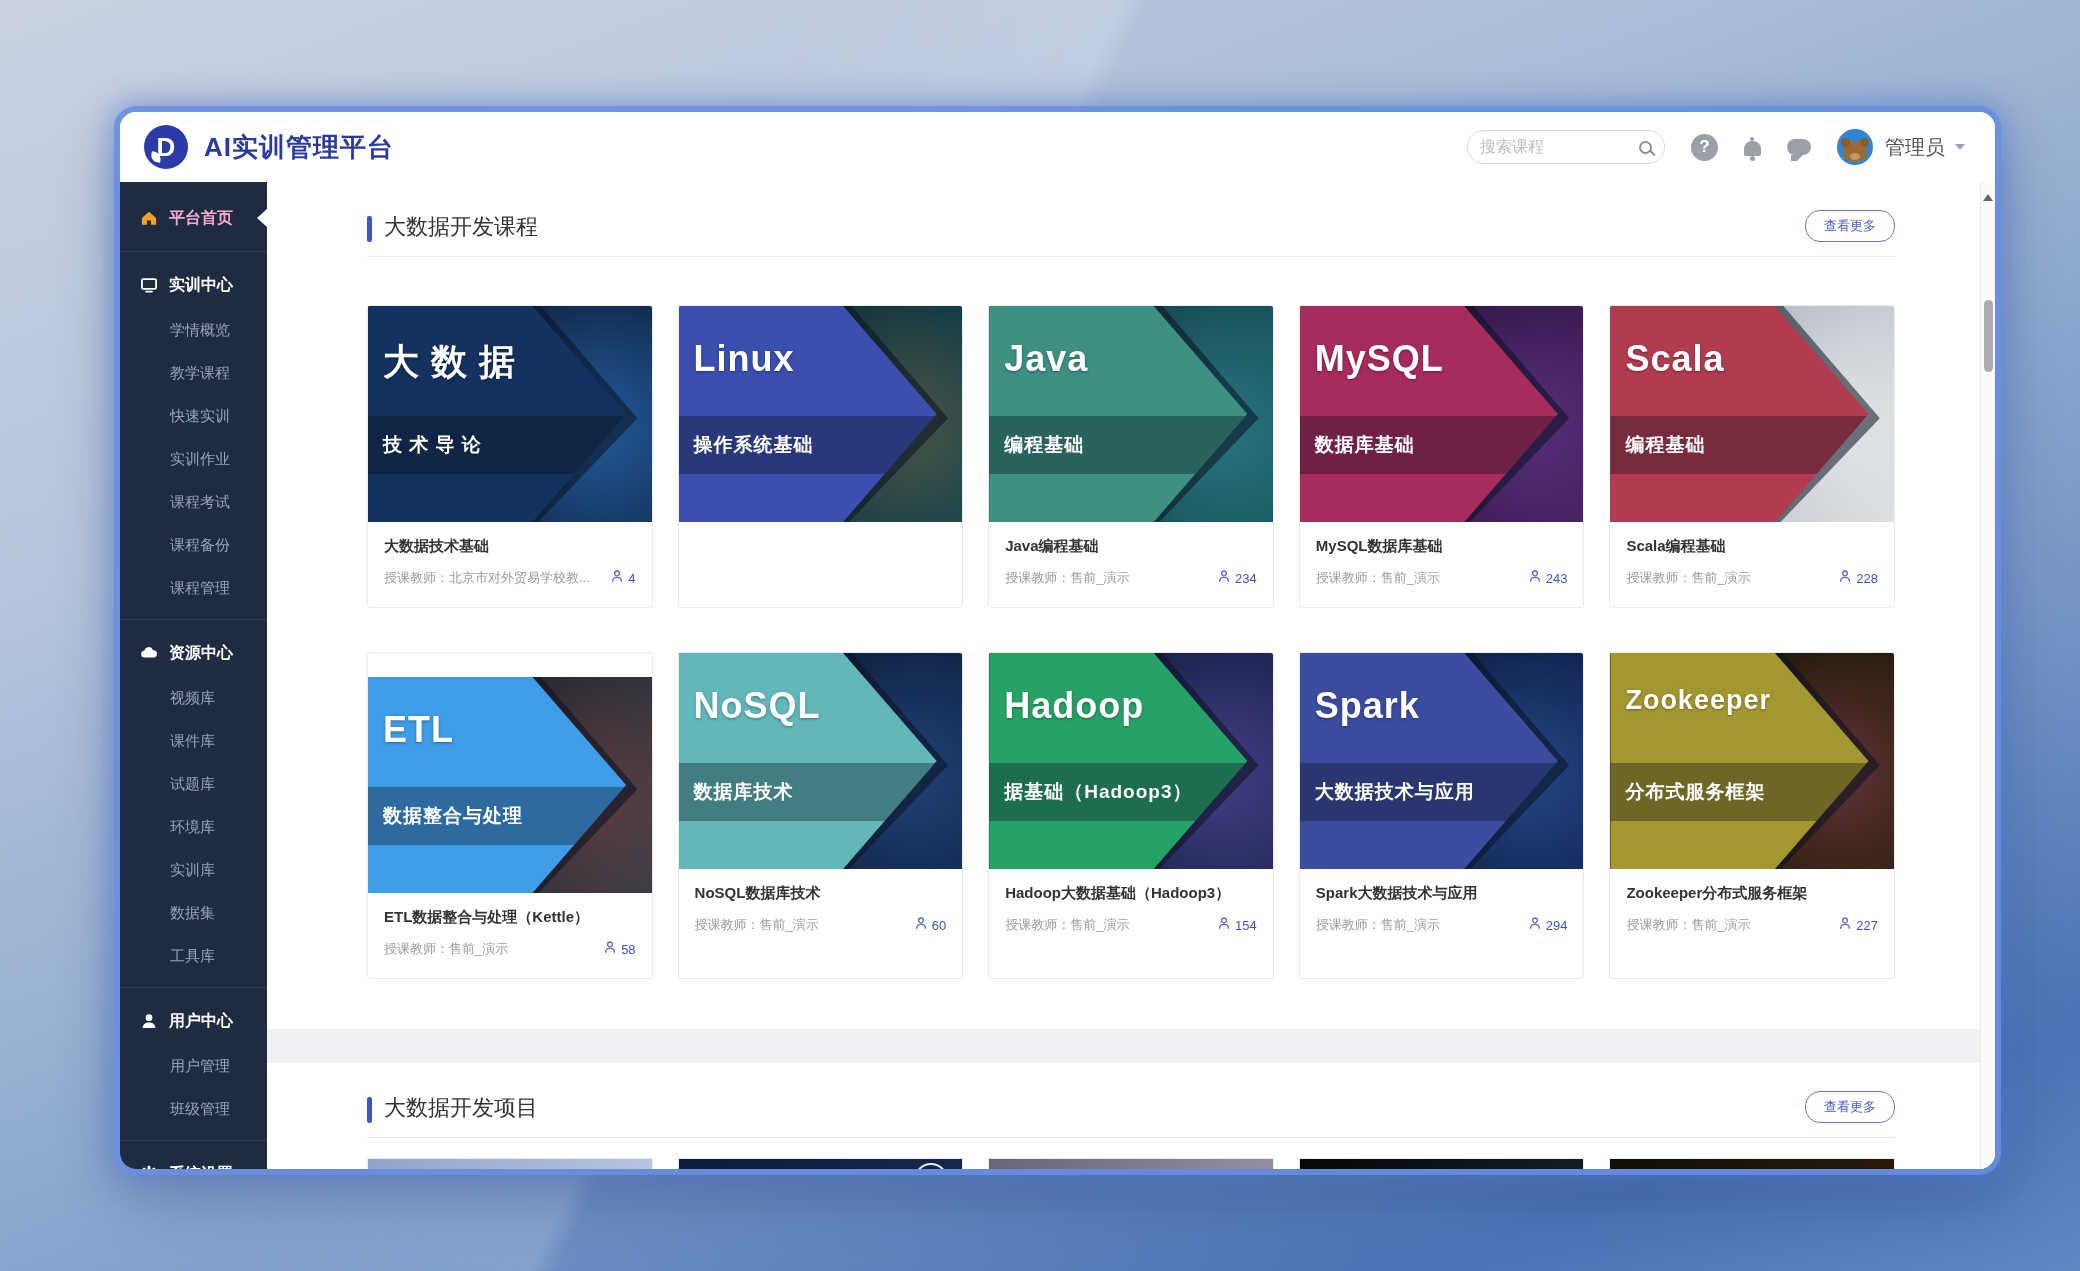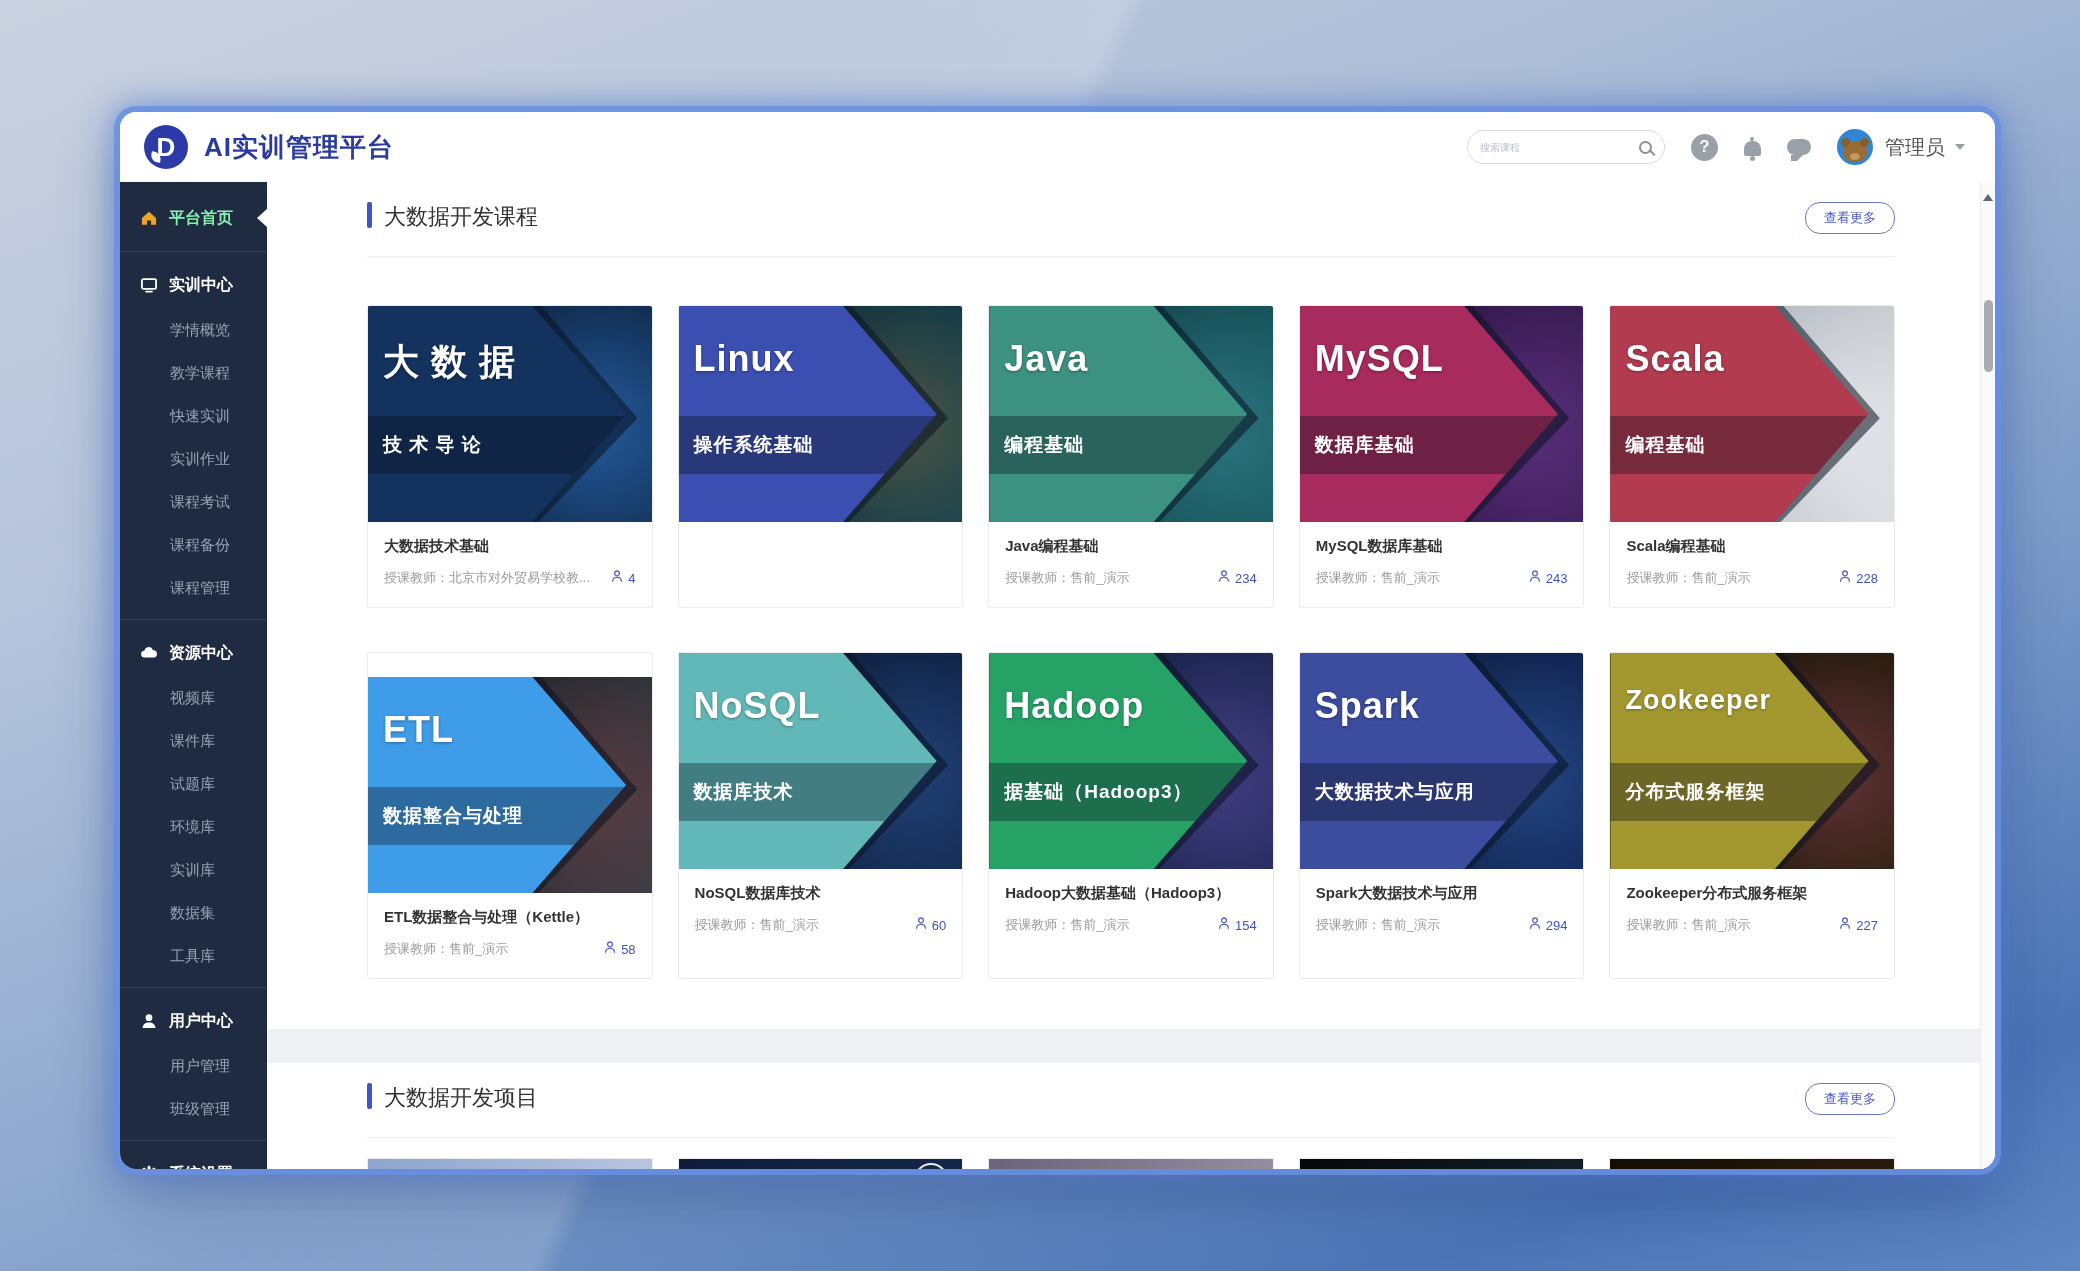--- a/index.html
+++ b/index.html
@@ -15,50 +15,50 @@
     background:#fff; border-radius:16px; overflow:hidden;
     box-shadow: 0 0 0 6px rgba(104,143,226,0.85), 0 0 26px 10px rgba(90,130,215,0.55), 0 24px 60px rgba(25,45,95,0.35);
   }
   
   .topbar { height:70px; background:#fff; display:flex; align-items:center; padding:0 30px 0 24px; }
   .logo { width:44px; height:44px; border-radius:50%; background:#2c3ba8; color:#fff; display:flex; align-items:center; justify-content:center; font-size:26px; font-weight:bold; position:relative; }
   .logo::after { content:''; position:absolute; left:7px; bottom:7px; width:10px; height:10px; background:#fff; border-radius:0 80% 0 70%; transform:rotate(10deg); }
   .app-title { margin-left:16px; font-size:26px; font-weight:bold; color:#2b3a9e; letter-spacing:1px; }
   .top-right { margin-left:auto; display:flex; align-items:center; gap:26px; }
   .search-box { width:198px; height:34px; border:1px solid #d9d9d9; border-radius:17px; display:flex; align-items:center; padding:0 12px; gap:8px; }
-  .search-box input { border:none; outline:none; flex:1; font-size:10px; color:#444; background:transparent; min-width:0; font-family:inherit; }
+  .search-box input { border:none; outline:none; flex:1; font-size:16px; color:#444; background:transparent; min-width:0; font-family:inherit; }
   .search-box input::placeholder { color:#b9bec6; }
   .mag { width:13px; height:13px; border:2px solid #8a9098; border-radius:50%; position:relative; flex:0 0 auto; }
   .mag::after { content:''; position:absolute; width:7px; height:2px; background:#8a9098; transform:rotate(45deg); right:-6px; bottom:-2px; border-radius:1px; }
   .help-ic { width:27px; height:27px; border-radius:50%; background:#9aa0a8; color:#fff; font-weight:bold; font-size:17px; display:flex; align-items:center; justify-content:center; }
   .bell { width:17px; height:15px; background:#9aa0a8; border-radius:8px 8px 2px 2px; position:relative; margin-top:2px; }
   .bell::before { content:''; position:absolute; top:-4px; left:6px; width:4px; height:4px; background:#9aa0a8; border-radius:50%; }
   .bell::after { content:''; position:absolute; bottom:-5px; left:6px; width:5px; height:5px; background:#9aa0a8; border-radius:50%; }
   .chat { width:24px; height:16px; background:#9aa0a8; border-radius:8px; position:relative; }
   .chat::after { content:''; position:absolute; bottom:-6px; left:4px; width:0; height:0; border:6px solid transparent; border-top-color:#9aa0a8; border-left-color:#9aa0a8; border-bottom:none; }
   .avatar { width:36px; height:36px; border-radius:50%; background:#2f86d4; display:flex; align-items:flex-end; justify-content:center; overflow:hidden; }
   .bear { width:24px; height:21px; background:#9a6b35; border-radius:50% 50% 46% 46%; position:relative; margin-bottom:3px; }
   .bear::before,.bear::after { content:''; position:absolute; top:-3px; width:9px; height:9px; background:#8a5e2c; border-radius:50%; }
   .bear::before{ left:-2px; } .bear::after{ right:-2px; }
   .bear .muzzle { position:absolute; left:7px; bottom:2px; width:10px; height:7px; background:#c29a5d; border-radius:50%; }
   .user-name { font-size:20px; color:#555; margin-left:-14px; }
   .caret { width:0; height:0; border:5px solid transparent; border-top:6px solid #9aa0a8; margin-top:5px; margin-left:-16px; }
   
   .app-body { display:flex; height:987px; }
   .sidebar { width:147px; flex:0 0 147px; background:#1e2b40; padding-top:12px; position:relative; }
   .sb-item { height:48px; display:flex; align-items:center; gap:11px; padding-left:20px; color:#fff; font-size:16px; font-weight:bold; position:relative; cursor:pointer; }
-  .sb-item.active { color:#86efac; }
+  .sb-item.active { color:#f9a8d4; }
   .sb-sub { height:43px; display:flex; align-items:center; padding-left:50px; color:#9aa3b5; font-size:15px; cursor:pointer; }
   .sb-div { height:1px; background:rgba(255,255,255,0.10); margin:9px 0; }
   .sb-ic { width:18px; height:18px; display:flex; align-items:center; justify-content:center; flex:0 0 auto; }
   .tri { position:absolute; right:0; top:50%; transform:translateY(-50%); width:0; height:0; border:9px solid transparent; border-right:10px solid #ffffff; border-left:none; }
   .main { flex:1; background:#eef0f4; overflow:hidden; position:relative; }
   .panel { background:#fff; padding:20px 100px 46px 100px; }
   .panel.first { padding-bottom:50px; margin-bottom:34px; }
-  .sec-header { display:flex; align-items:flex-start; height:40px; }
+  .sec-header { display:flex; align-items:flex-end; height:40px; }
   .sec-bar { width:5px; height:26px; background:#3d56c8; border-radius:2px; margin-right:12px; }
   .sec-title { font-size:22px; color:#333; }
   .more-btn { margin-left:auto; border:1px solid #6a77cc; color:#4a5ac8; font-size:13px; border-radius:15px; padding:6px 18px; background:#fff; cursor:pointer; font-family:inherit; }
   .sec-div { height:1px; background:#ececec; margin-top:14px; }
   .card-grid { margin-top:48px; display:grid; grid-template-columns:repeat(5,1fr); column-gap:25px; row-gap:44px; }
   .course-card { background:#fff; border:1px solid #ebebeb; border-radius:3px; overflow:hidden; cursor:pointer; }
   .card-img { height:216px; position:relative; overflow:hidden;padding-left:12px; }
   .arrow-shadow { position:absolute; inset:0; clip-path:polygon(0 0, 61% 0, 95% 52%, 60% 100%, 0 100%); background:rgba(10,18,32,0.55); }
   .arrow { position:absolute; inset:0; clip-path:polygon(0 0, 58% 0, 91% 50%, 58% 100%, 0 100%); }
   .arrow-title { position:absolute; left:15px; top:32px; color:#fff; font-weight:bold; font-size:36px; letter-spacing:1px; text-shadow:0 1px 3px rgba(0,0,0,0.35); white-space:nowrap; }

